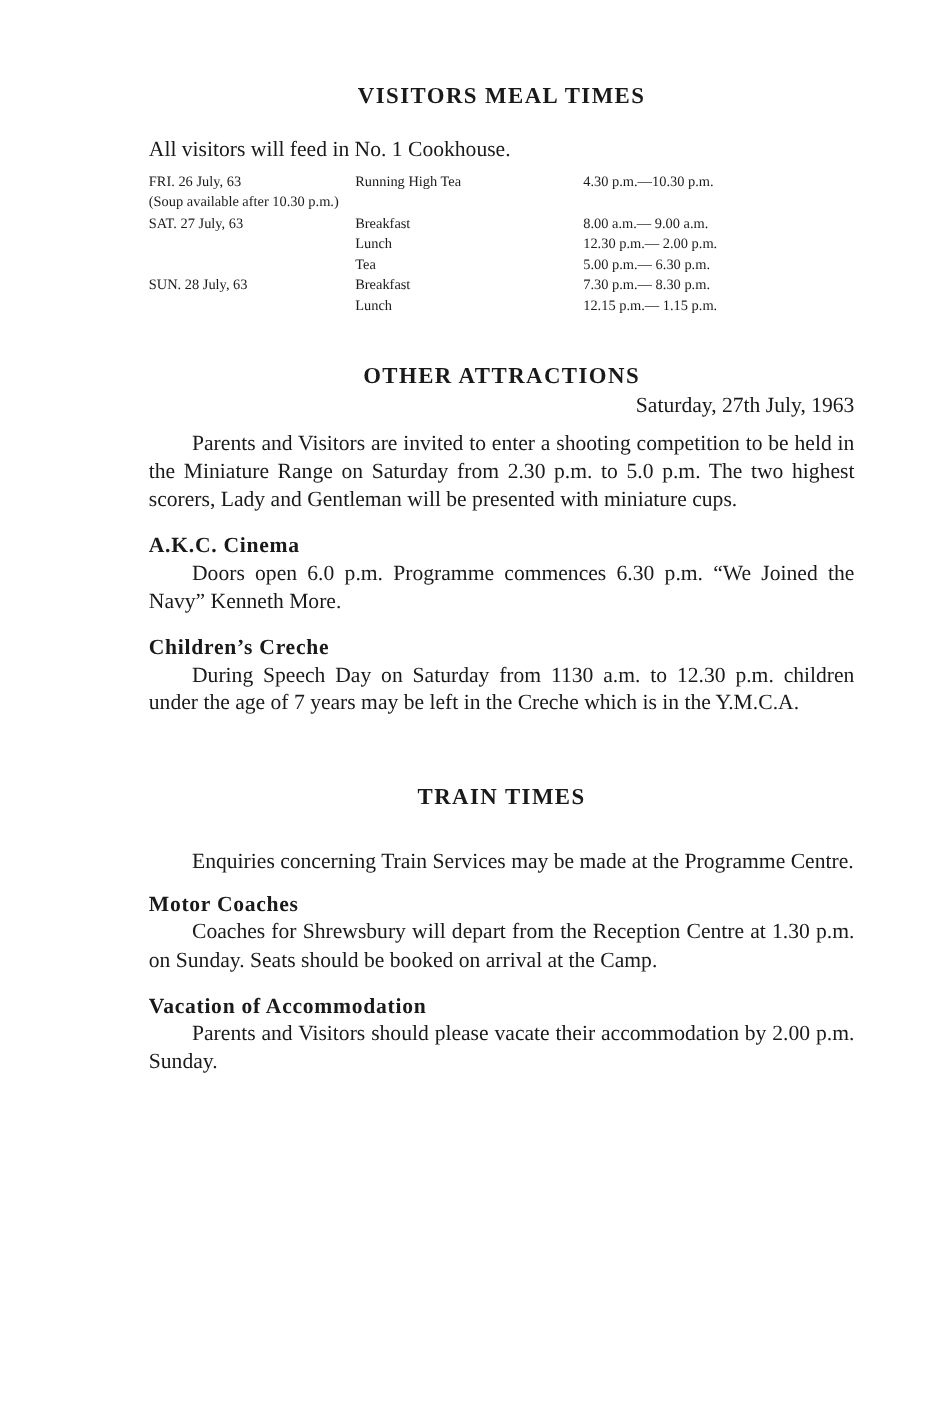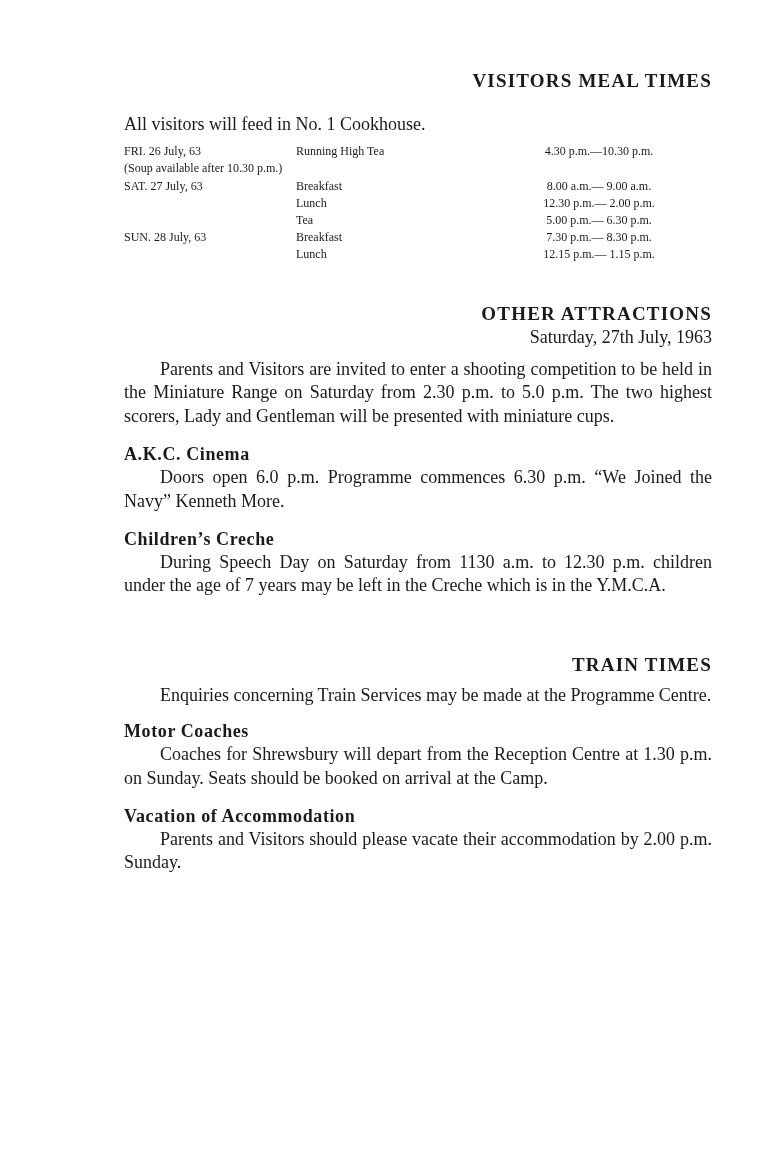--- a/index.html
+++ b/index.html
@@ -24,21 +24,21 @@
   }
   .content {
     position: absolute;
     left: 124px;
     top: 70px;
     width: 588px;
   }
 
   
   .section-title {
-    text-align: right;
+    text-align: center;
     font-weight: bold;
     font-size: 19px;
     letter-spacing: 1.2px;
     margin: 0;
   }
   .section-title.meals { margin-bottom: 22px; }
   .subtitle-center {
     text-align: right;
     font-size: 18px;
     margin: 2px 0 10px 0;
@@ -54,21 +54,21 @@
     font-size: 12px;
     width: 100%;
   }
   table.meals td {
     padding: 1px 0;
     vertical-align: top;
     white-space: nowrap;
   }
   td.day { width: 172px; padding-left: 2px; }
   td.meal { width: 190px; }
-  td.times { text-align: center; padding-right: 22px; }
+  td.times { text-align: left; padding-right: 22px; }
   tr.note td {
     text-align: left;
     padding-bottom: 2px;
   }
 
   
   .gap-large { height: 40px; }
   .gap-small { height: 10px; }
 
   h3.item-head {
@@ -80,21 +80,21 @@
   p.body {
     font-size: 18px;
     margin: 0 0 4px 0;
     text-align: justify;
     text-justify: inter-word;
     line-height: 1.30;
     text-indent: 36px;
   }
   .block { margin-bottom: 16px; }
 
-  .train-head { margin-bottom: 8px; }
+  .train-head { margin-bottom: 30px; }
 </style>
 </head>
 <body>
 
 <div class="page">
   <div class="content">
 
     <h2 class="section-title meals">VISITORS MEAL TIMES</h2>
     <p class="lead-line">All visitors will feed in No. 1 Cookhouse.</p>
 

